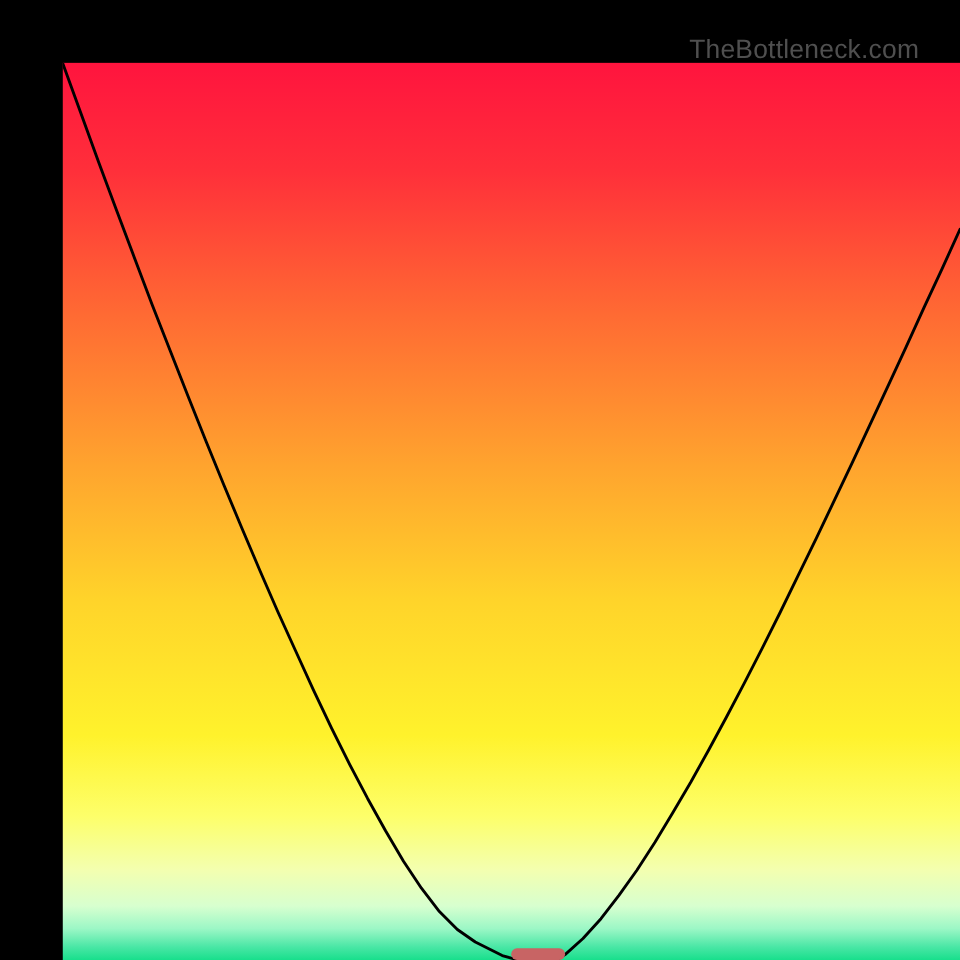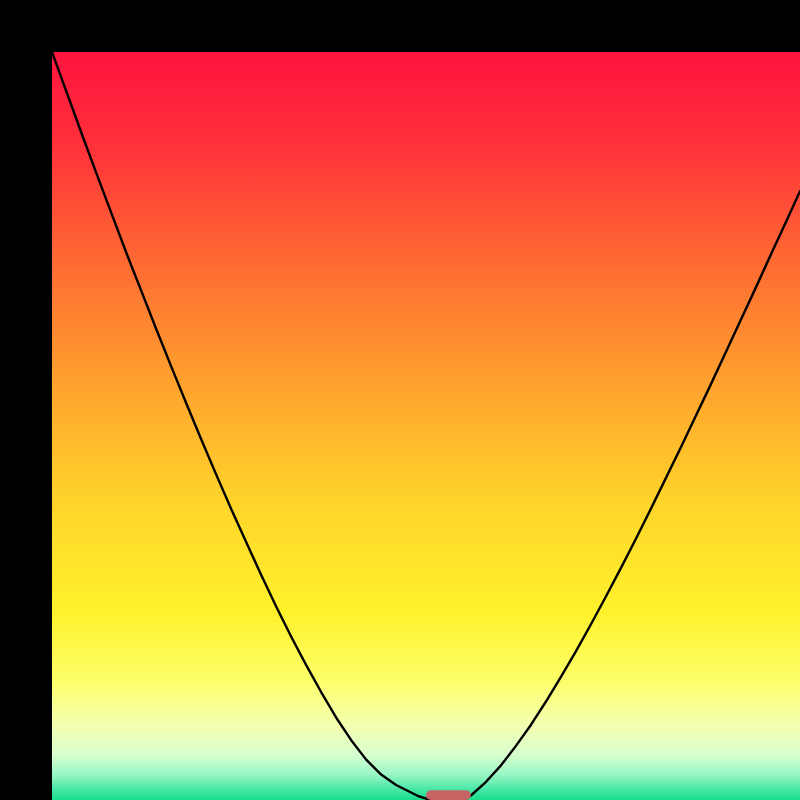--- a/index.html
+++ b/index.html
@@ -33,20 +33,21 @@
     font-weight: 400;
     letter-spacing: 0.2px;
     z-index: 10;
     user-select: none;
   }
 </style>
 </head>
 <body>
 
 <div class="frame">
+  <div class="watermark">TheBottleneck.com</div>
   <div class="plot">
     <svg id="plot-svg" width="748" height="748" viewBox="0 0 748 748">
       <defs>
         <linearGradient id="bg-grad" x1="0" y1="0" x2="0" y2="1">
             <stop offset="0%" stop-color="#ff143e"></stop>
             <stop offset="12%" stop-color="#ff2f3a"></stop>
             <stop offset="28.000000000000004%" stop-color="#ff6a33"></stop>
             <stop offset="45%" stop-color="#ffa42e"></stop>
             <stop offset="60%" stop-color="#ffd42a"></stop>
             <stop offset="75%" stop-color="#fff22c"></stop>

